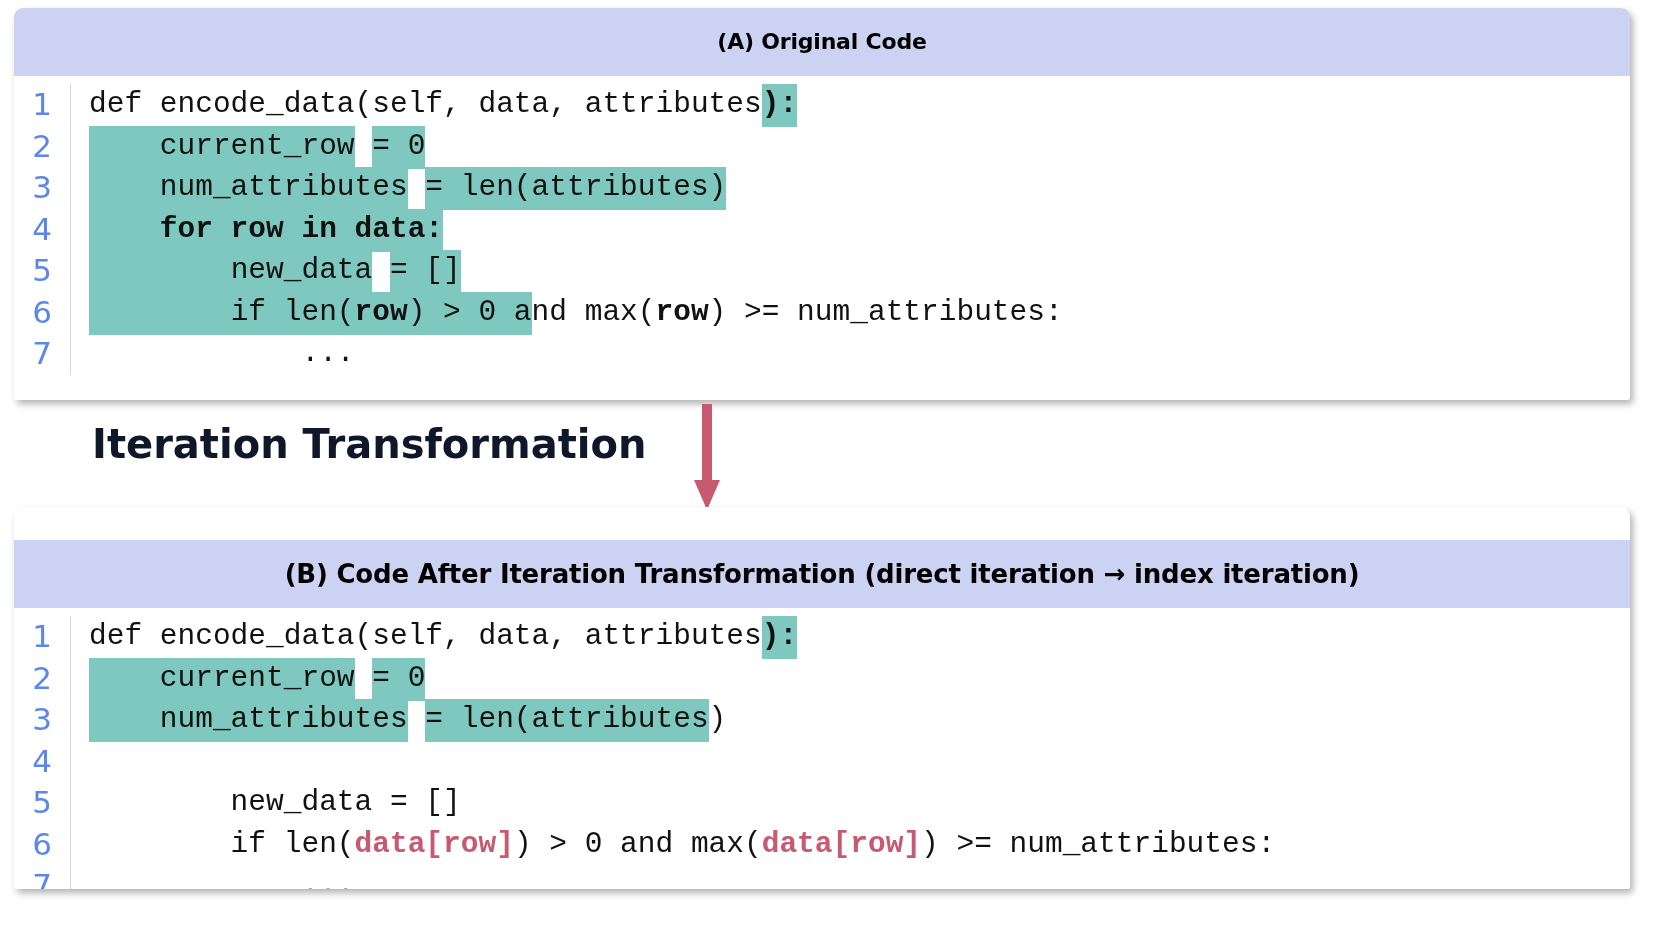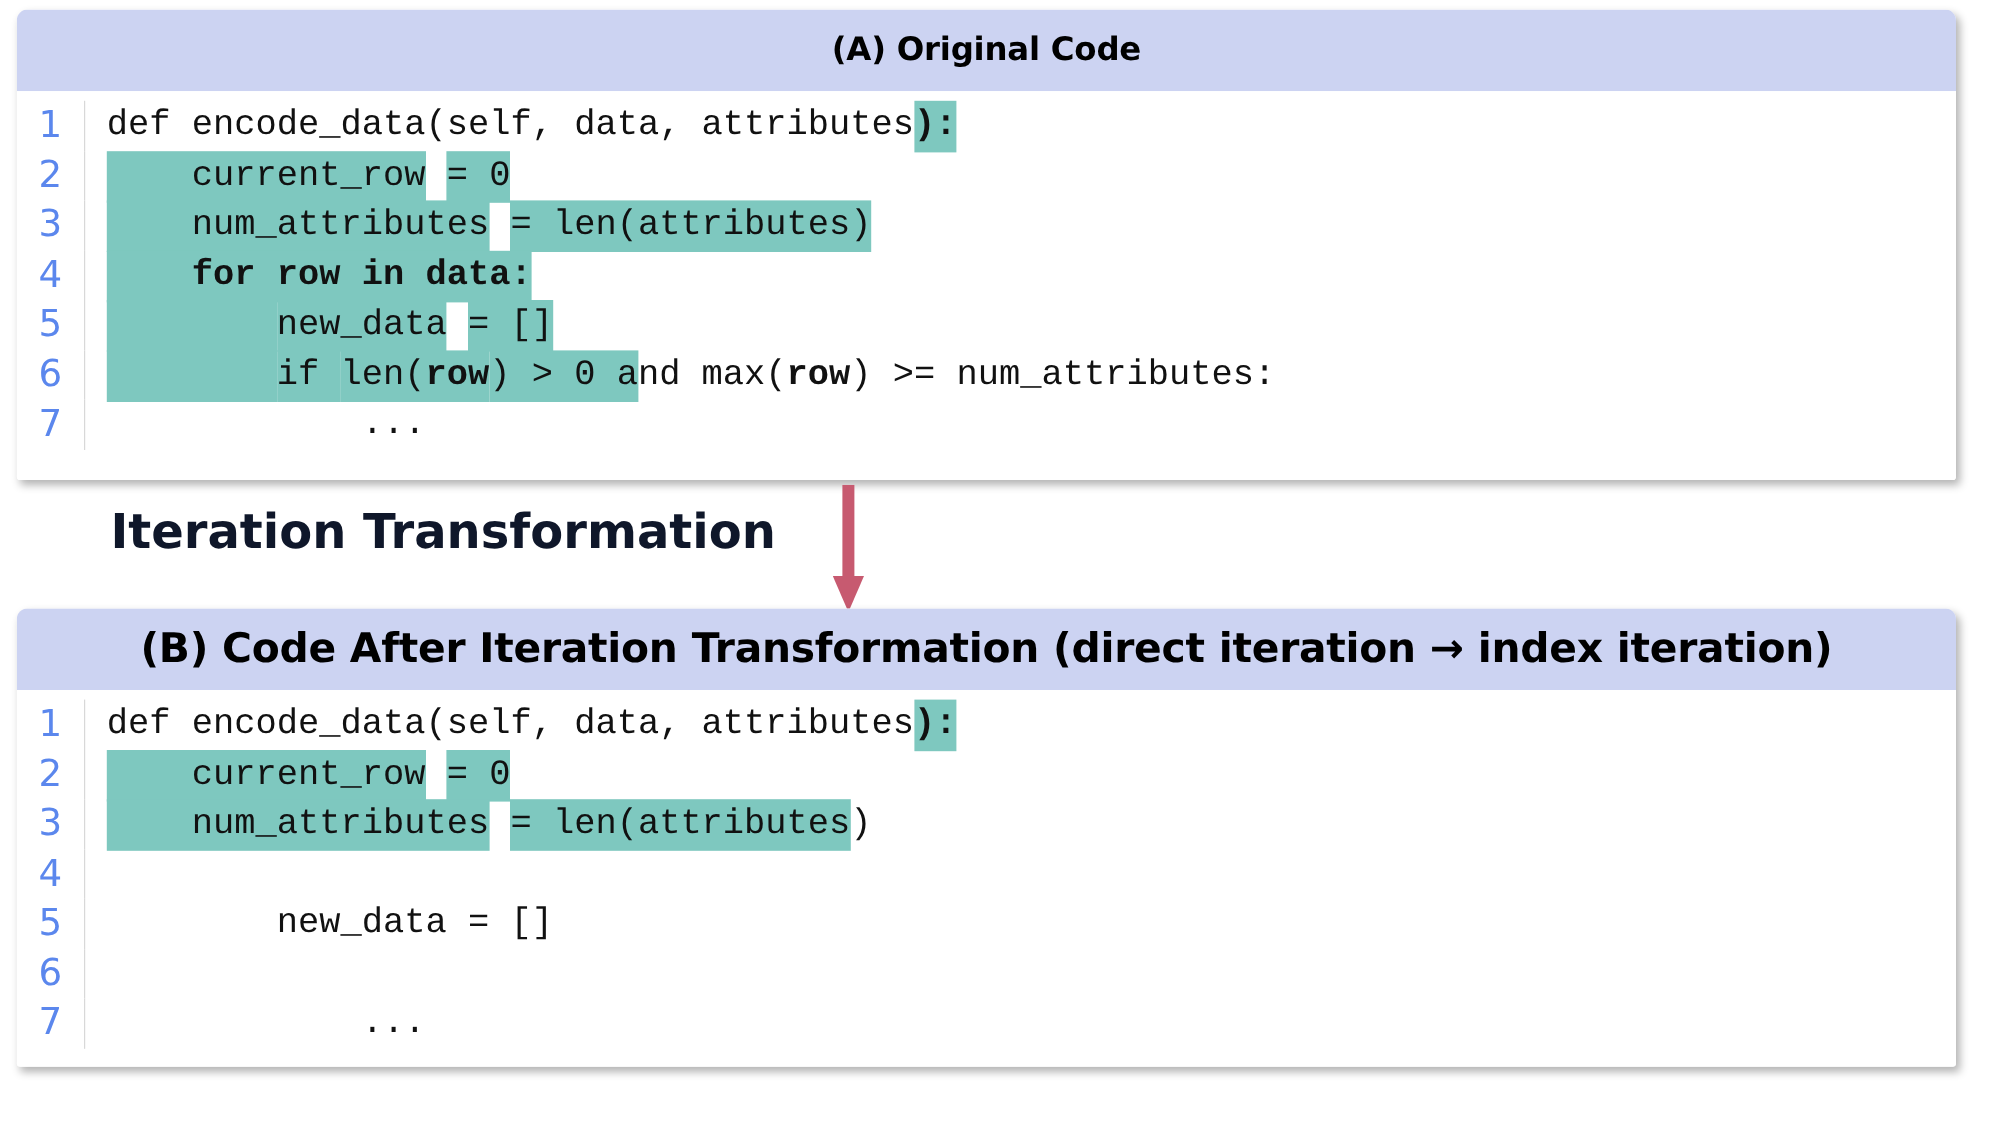--- a/index.html
+++ b/index.html
@@ -40,29 +40,29 @@
     top: 507px;
     width: 1616px;
     height: 382px;
   }
 
   .panel-header {
     background: #ccd3f2;
     text-align: center;
     font-weight: bold;
     color: #000000;
-    font-size: 27px;
+    font-size: 22px;
     font-family: "DejaVu Sans", sans-serif;
     letter-spacing: -0.2px;
     height: 68px;
     line-height: 68px;
     white-space: nowrap;
     overflow: hidden;
   }
-  .panel-b .panel-header { font-size: 34px; }
+  .panel-b .panel-header { font-size: 26px; margin-top: 33px; }
 
   .code-body {
     position: relative;
     background: #ffffff;
     padding: 8px 0 6px 0;
     height: calc(100% - 68px);
     box-sizing: border-box;
   }
 
   .code-line {
@@ -156,18 +156,18 @@
   </div>
 
   <div class="panel panel-b">
     <div class="panel-header">(B) Code After Iteration Transformation (direct iteration → index iteration)</div>
     <div class="code-body" id="code-b">
         <div class="code-line"><div class="lineno">1</div><div class="gutter"></div><div class="code-text"><span>def encode_data(self, data, attributes</span><span class="hl bold">):</span></div></div>
         <div class="code-line"><div class="lineno">2</div><div class="gutter"></div><div class="code-text"><span class="hl">    </span><span class="hl">current_row</span><span> </span><span class="hl">= 0</span></div></div>
         <div class="code-line"><div class="lineno">3</div><div class="gutter"></div><div class="code-text"><span class="hl">    </span><span class="hl">num_attributes</span><span> </span><span class="hl">= len(attributes</span><span>)</span></div></div>
         <div class="code-line"><div class="lineno">4</div><div class="gutter"></div></div>
         <div class="code-line"><div class="lineno">5</div><div class="gutter"></div><div class="code-text"><span>        new_data = []</span></div></div>
-        <div class="code-line"><div class="lineno">6</div><div class="gutter"></div></div>
+        <div class="code-line"><div class="lineno">6</div><div class="gutter"></div><div class="code-text"><span>        if len(</span><span class="red">data[row]</span><span>) &gt; 0 and max(</span><span class="red">data[row]</span><span>) &gt;= num_attributes:</span></div></div>
         <div class="code-line"><div class="lineno">7</div><div class="gutter"></div><div class="code-text"><span>            ...</span></div></div>
       </div>
   </div>
 
 </div>
 
 </body></html>

